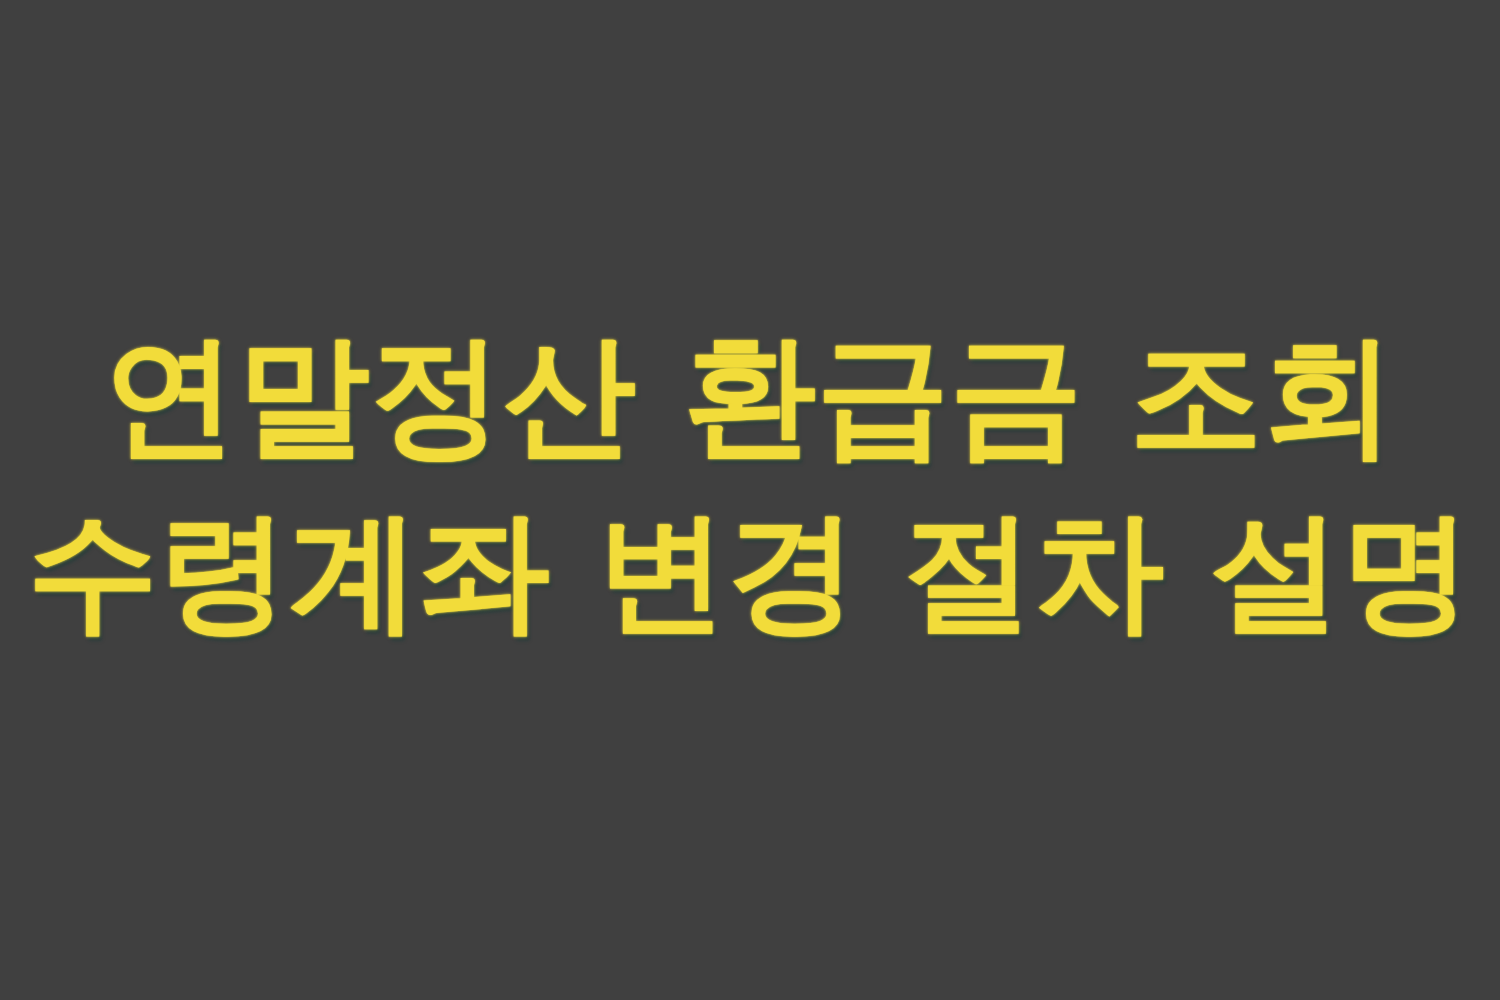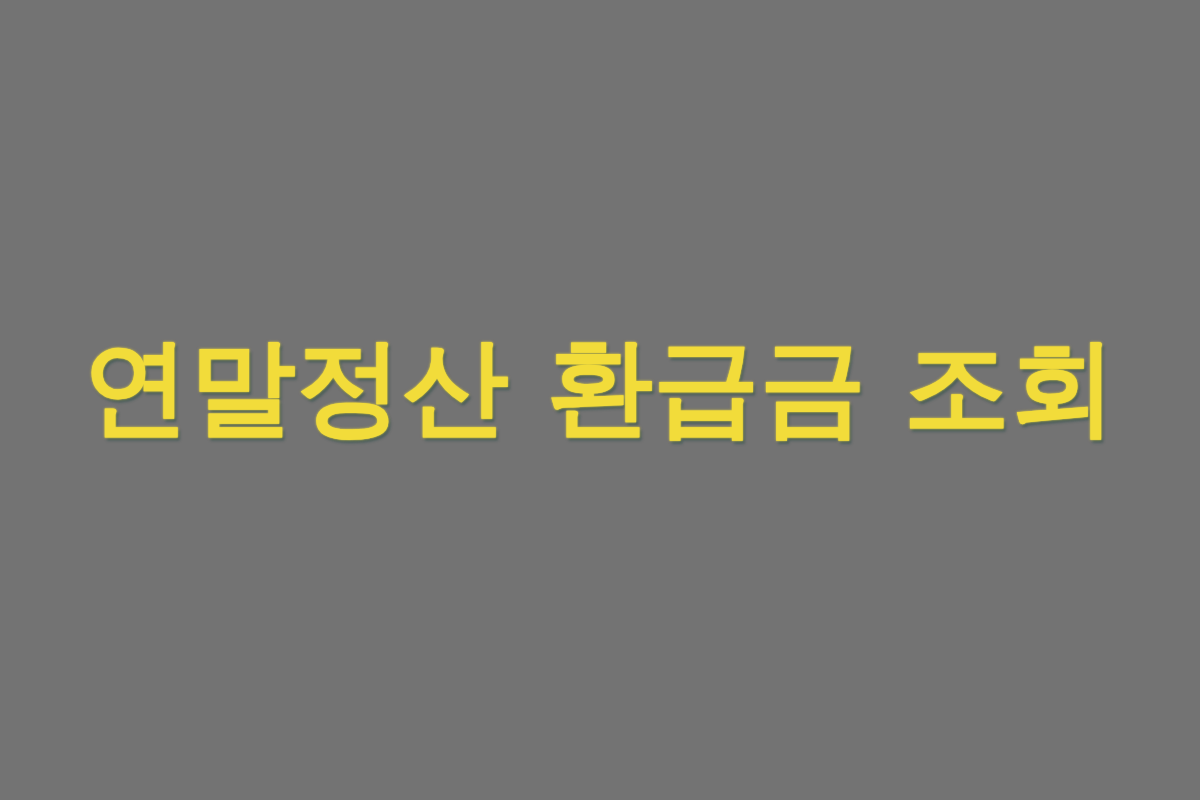--- a/index.html
+++ b/index.html
@@ -60,22 +60,23 @@
     -webkit-font-smoothing: antialiased;
   }
 
   .headline-line.line-2 {
     font-size: 104px;
   }
 </style>
 </head>
 <body>
 
-<div class="banner" style="background: #737373;">
+<div class="banner" style="background: #404040;">
 
   <div class="headline">
 
     <span class="headline-line line-1" style="color: rgb(242, 220, 58);">연말정산 환급금 조회</span>
 
+    <span class="headline-line line-2" style="color: rgb(242, 220, 58);">수령계좌 변경 절차 설명</span>
 
   </div>
 
 </div>
 
 </body></html>

